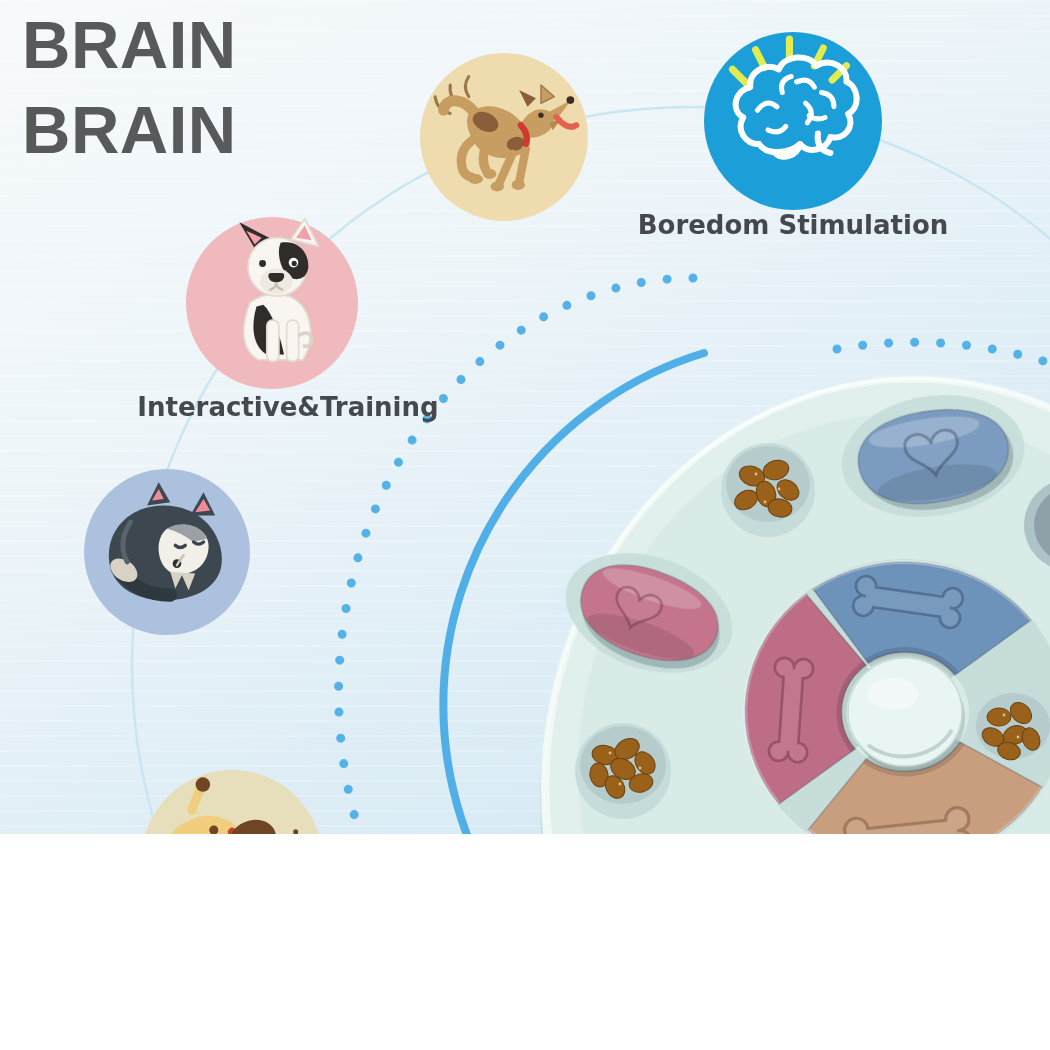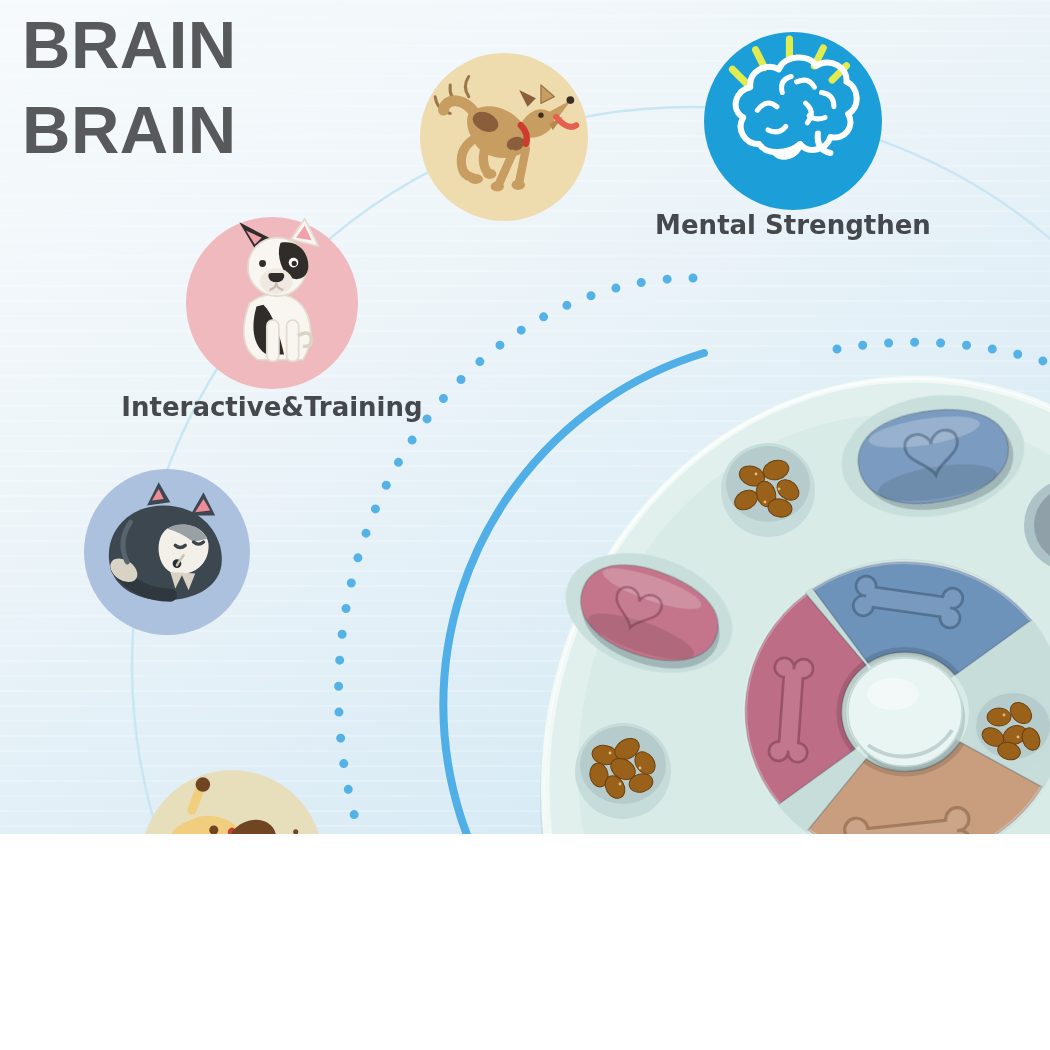--- a/index.html
+++ b/index.html
@@ -357,16 +357,16 @@
           <circle cx="83" cy="58" r="2"></circle>
             <circle cx="67" cy="60" r="2"></circle>
             <circle cx="80" cy="60" r="2"></circle>
         </g>
         <path d="M54,62 Q72,68 90,62 L86,74 Q70,79 58,74 Z" fill="#E06F90"></path>
         <path d="M60,75 q12,4 24,0 l-1,3 q-11,3 -22,0 Z" fill="#C95C7E"></path>
       </g>
     </svg>
   </div>
 
-  <div class="label" style="left:633px;top:209px;width:320px">Mental Strengthen</div>
-  <div class="label" style="left:112px;top:391px;width:320px">Interactive&amp;Training</div>
+  <div class="label" style="left:633px;top:209px;width:320px">Boredom Stimulation</div>
+  <div class="label" style="left:128px;top:391px;width:320px">Interactive&amp;Training</div>
 
 </div>
 
 </body></html>

